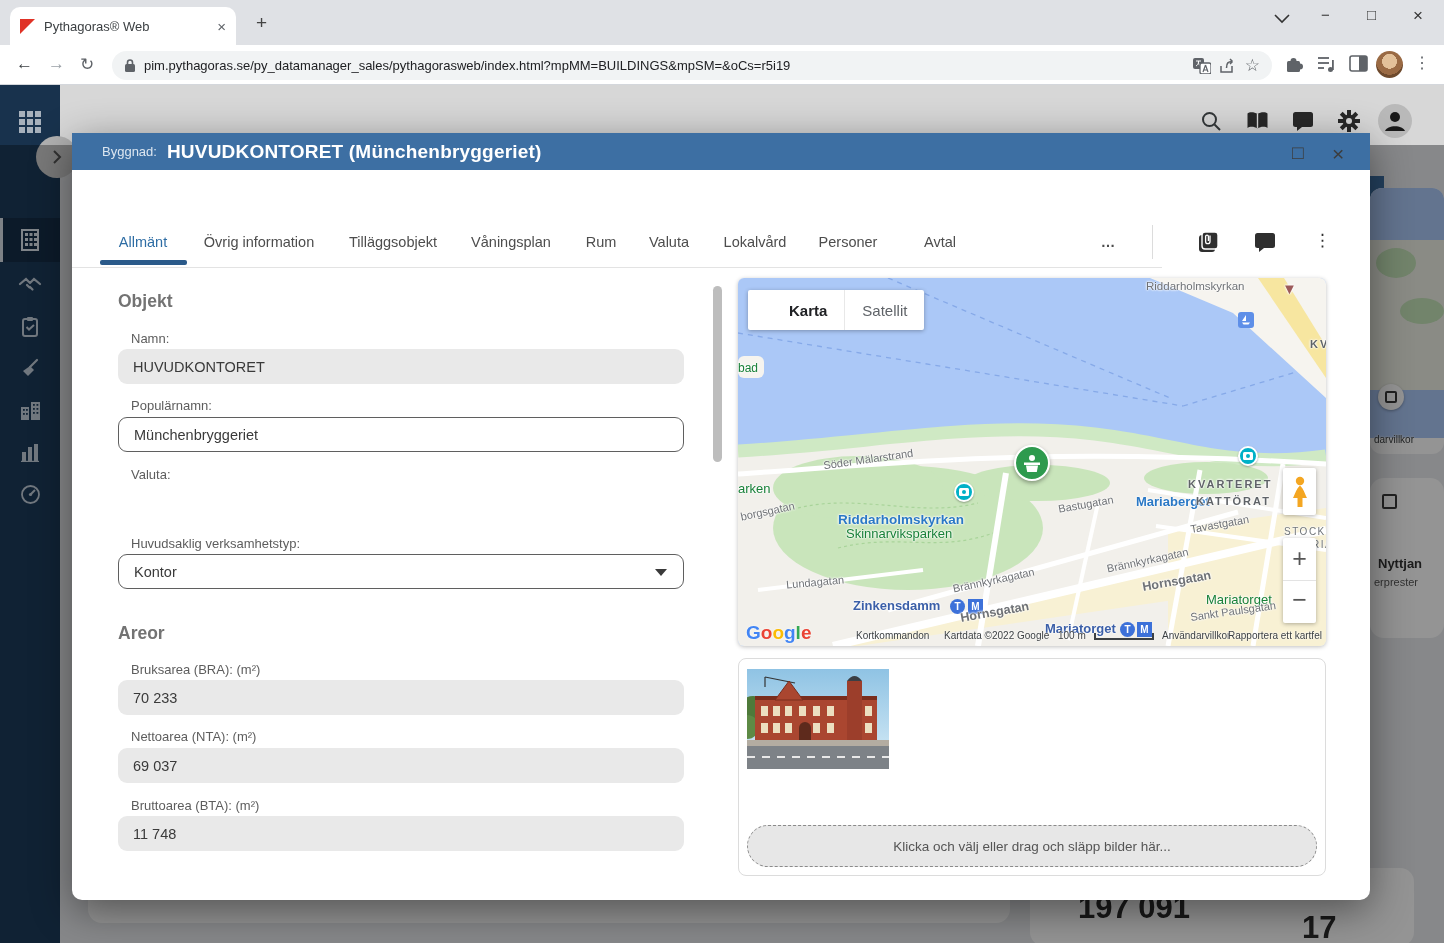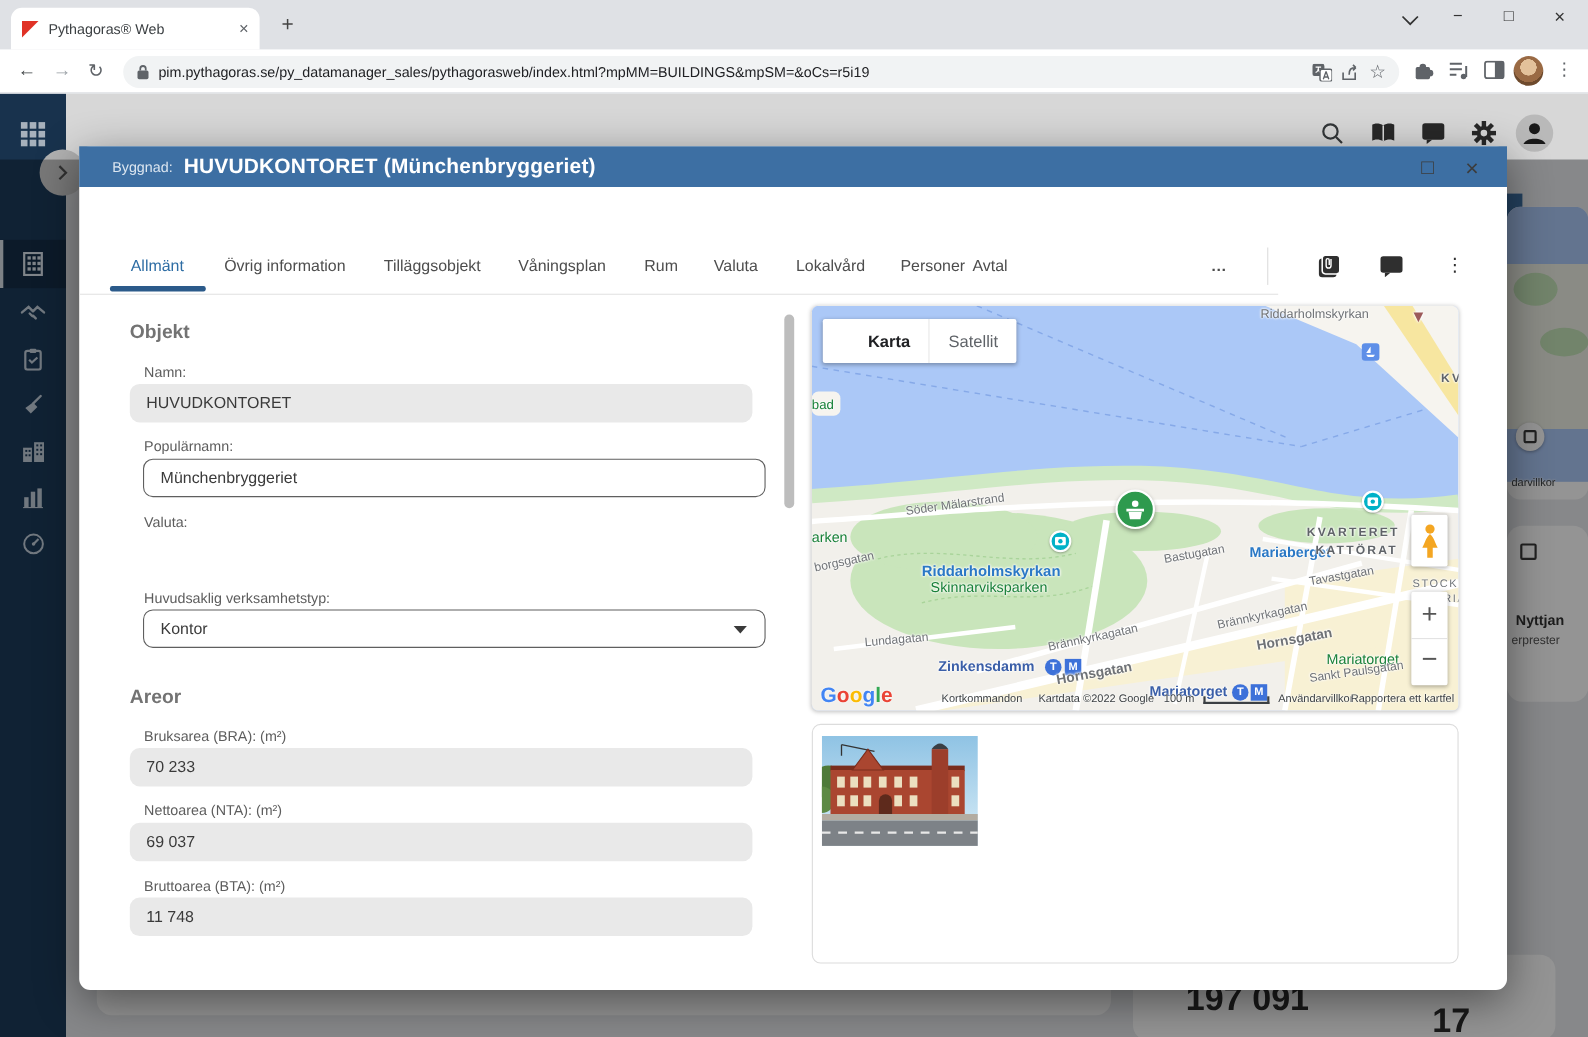--- a/index.html
+++ b/index.html
@@ -49,21 +49,21 @@
   .mtab.active { color:#2e6da4; }
   .underline { left:28px; top:47px; width:87px; height:5px; background:#2b5a8a; border-radius:2px; }
   .vdiv { left:1080px; top:12px; width:1px; height:34px; background:#dcdcdc; }
   .hdicon { top:16px; color:#2f2f2f; }
 
   .sect { font-size:17.5px; font-weight:bold; color:#737373; }
   .flabel { font-size:13px; color:#5d5d5d; }
   .finput { left:46px; width:566px; height:35px; border-radius:9px; font-size:14.5px; color:#3a3a3a;
             display:flex; align-items:center; padding:0 15px; }
   .disabled { background:#e9e9e9; }
-  .enabled { background:#fff; border:1.5px solid #5f5f5f;margin-left:12px; }
+  .enabled { background:#fff; border:1.5px solid #5f5f5f; }
   .caret { position:absolute; right:16px; top:14px; width:0; height:0;
            border-left:6px solid transparent; border-right:6px solid transparent; border-top:7px solid #3a3a3a; }
   .scrollthumb { left:641px; top:153px; width:9px; height:176px; background:#bdbdbd; border-radius:5px; }
 
   
   .mapcard { left:666px; top:145px; width:588px; height:368px; border-radius:6px; overflow:hidden;
              box-shadow:0 1px 4px rgba(0,0,0,.25); }
   .maplbl { position:absolute; white-space:nowrap; text-shadow:0 0 2px #fff,0 0 2px #fff,0 0 3px #fff; }
   .road { font-size:11px; color:#6f7276; }
   .green { font-size:13px; color:#188038; }
@@ -314,21 +314,21 @@
 
     <div class="abs tabbar">
       <span class="abs mtab active" style="left:71px">Allmänt</span>
       <span class="abs mtab" style="left:187px">Övrig information</span>
       <span class="abs mtab" style="left:321px">Tilläggsobjekt</span>
       <span class="abs mtab" style="left:439px">Våningsplan</span>
       <span class="abs mtab" style="left:529px">Rum</span>
       <span class="abs mtab" style="left:597px">Valuta</span>
       <span class="abs mtab" style="left:683px">Lokalvård</span>
       <span class="abs mtab" style="left:776px">Personer</span>
-      <span class="abs mtab" style="left:828px">Avtal</span>
+      <span class="abs mtab" style="left:868px">Avtal</span>
       <span class="abs mtab" style="left:1036px;font-weight:bold">…</span>
       <div class="abs underline"></div>
       <div class="abs vdiv"></div>
       <svg class="abs hdicon" style="left:1124px" width="24" height="26" viewBox="0 0 24 26">
           <rect x="3" y="6" width="16" height="17" rx="3" fill="#2f2f2f"></rect>
           <rect x="6" y="3" width="16" height="17" rx="3" fill="#2f2f2f" stroke="#fff" stroke-width="1.4"></rect>
           <path d="M14 6.5 v6 a2.2 2.2 0 0 1 -4.4 0 v-5 a1.4 1.4 0 0 1 2.8 0 v4.5" fill="none" stroke="#fff" stroke-width="1.3"></path>
         </svg>
       <svg class="abs hdicon" style="left:1182px;top:19px" width="22" height="21" viewBox="0 0 22 21">
           <rect x="1" y="1" width="20" height="15" rx="2.5" fill="#2f2f2f"></rect>
@@ -521,15 +521,16 @@
               <rect x="66" y="54" width="7" height="10"></rect>
               <rect x="80" y="54" width="7" height="10"></rect>
               <rect x="118" y="54" width="7" height="10"></rect>
             </g>
           <path d="M52 71 v-12 a6 6 0 0 1 12 0 v12 Z" fill="#5e2a1c"></path>
           <rect x="0" y="71" width="142" height="6" fill="#b3aca1"></rect>
           <rect x="0" y="77" width="142" height="23" fill="#7d8287"></rect>
           <line x1="0" y1="88" x2="142" y2="88" stroke="#e8e8e8" stroke-width="2" stroke-dasharray="8 7"></line>
         </svg>
       </div>
+      <div class="abs dropzone">Klicka och välj eller drag och släpp bilder här...</div>
     </div>
   </div>
 </div>
 
 </body></html>

